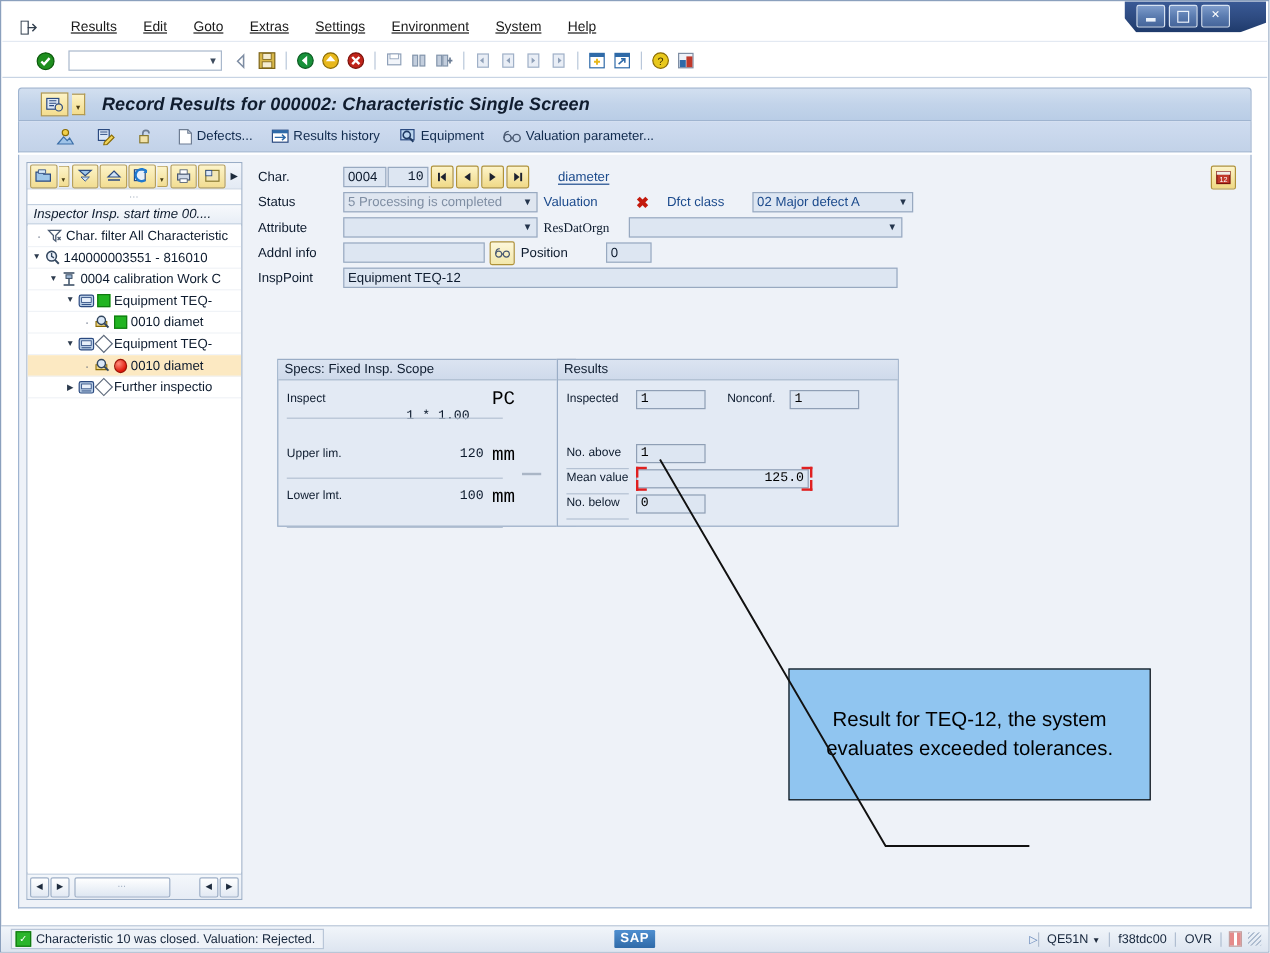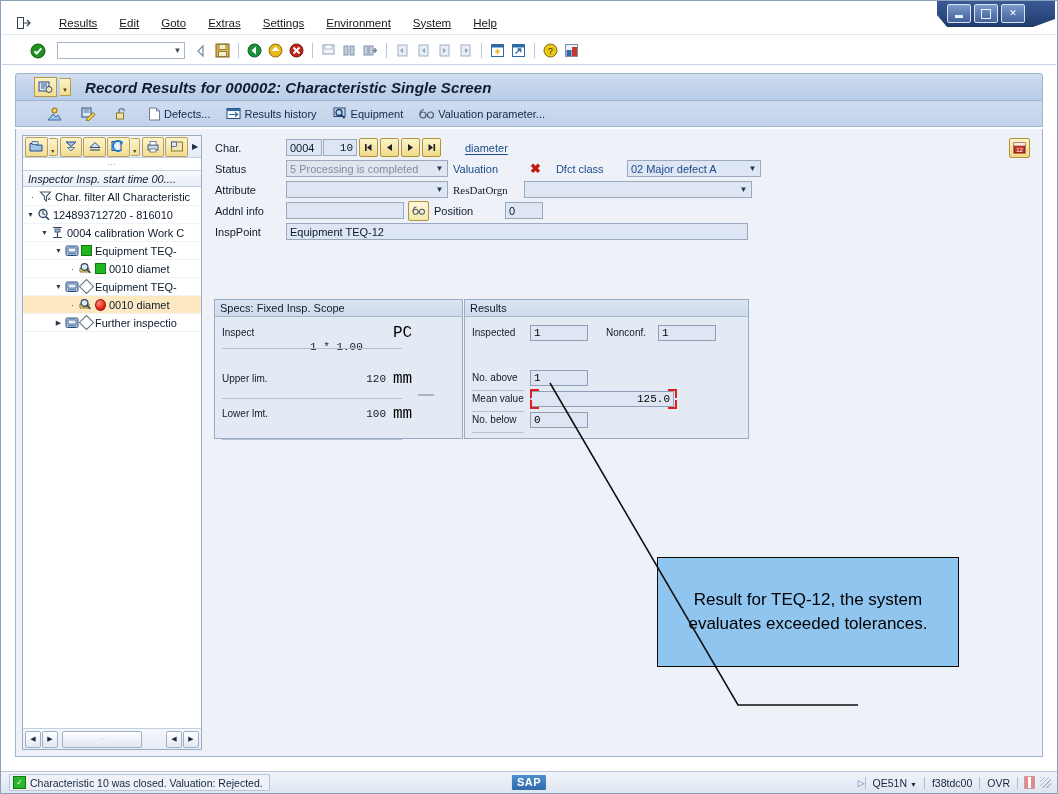--- a/index.html
+++ b/index.html
@@ -705,21 +705,21 @@
 
         <div class="trow" style="padding-left:2px;">
           <span class="twist">▼</span>
           <span class="tico">
             <svg width="13" height="13" viewBox="0 0 13 13">
                 <circle cx="6" cy="5.5" r="4" fill="#e9f0fa" stroke="#33475f" stroke-width="1.3"></circle>
                 <path d="M6 2.8v2.9l2 1.2" stroke="#33475f" stroke-width="1.1" fill="none"></path>
                 <path d="M8.8 8.6l3.2 3.2" stroke="#33475f" stroke-width="1.6"></path>
               </svg>
           </span>
-          <span class="tlabel">124893712720 - 816010</span>
+          <span class="tlabel">140000003551 - 816010</span>
         </div>
 
         <div class="trow" style="padding-left:16px;">
           <span class="twist">▼</span>
           <span class="tico">
             <svg width="13" height="13" viewBox="0 0 13 13">
                 <path d="M2 1.5h9M2 11.5h9" stroke="#33475f" stroke-width="1.2"></path>
                 <rect x="4" y="3" width="5" height="3" fill="#9fb8d4" stroke="#33475f" stroke-width=".8"></rect>
                 <path d="M6.5 6v5" stroke="#33475f" stroke-width="1.2"></path>
               </svg>
@@ -901,26 +901,26 @@
           <div class="flab" style="width:70px;margin-left:4px;">Position</div>
           <div class="fin" style="width:38px;">0</div>
         </div>
 
         <div class="frow">
           <div class="flab">InspPoint</div>
           <div class="fin" style="width:462px;">Equipment TEQ-12</div>
         </div>
       </div>
 
-      <div class="gbox" style="left:6px;top:164px;width:249px;height:140px;">
+      <div class="gbox" style="left:23px;top:164px;width:249px;height:140px;">
         <div class="ghdr">Specs: Fixed Insp. Scope</div>
         <div style="position:relative;height:123px;">
           <div class="srow" style="margin-top:5px;">
             <span class="slab">Inspect</span>
-            <span class="sval" style="width:76px;text-align:left;margin-top:28px;">1 * 1.00</span>
+            <span class="sval" style="width:76px;text-align:center;margin-top:28px;">1 * 1.00</span>
             <span class="unit">PC</span>
           </div>
           <div class="uline" style="left:7px;top:26px;width:180px;"></div>
 
           <div class="srow" style="margin-top:25px;">
             <span class="slab">Upper lim.</span>
             <span class="sval" style="width:76px;text-align:right;">120</span>
             <span class="unit">mm</span>
           </div>
           <div class="uline" style="left:7px;top:76px;width:180px;"></div>

